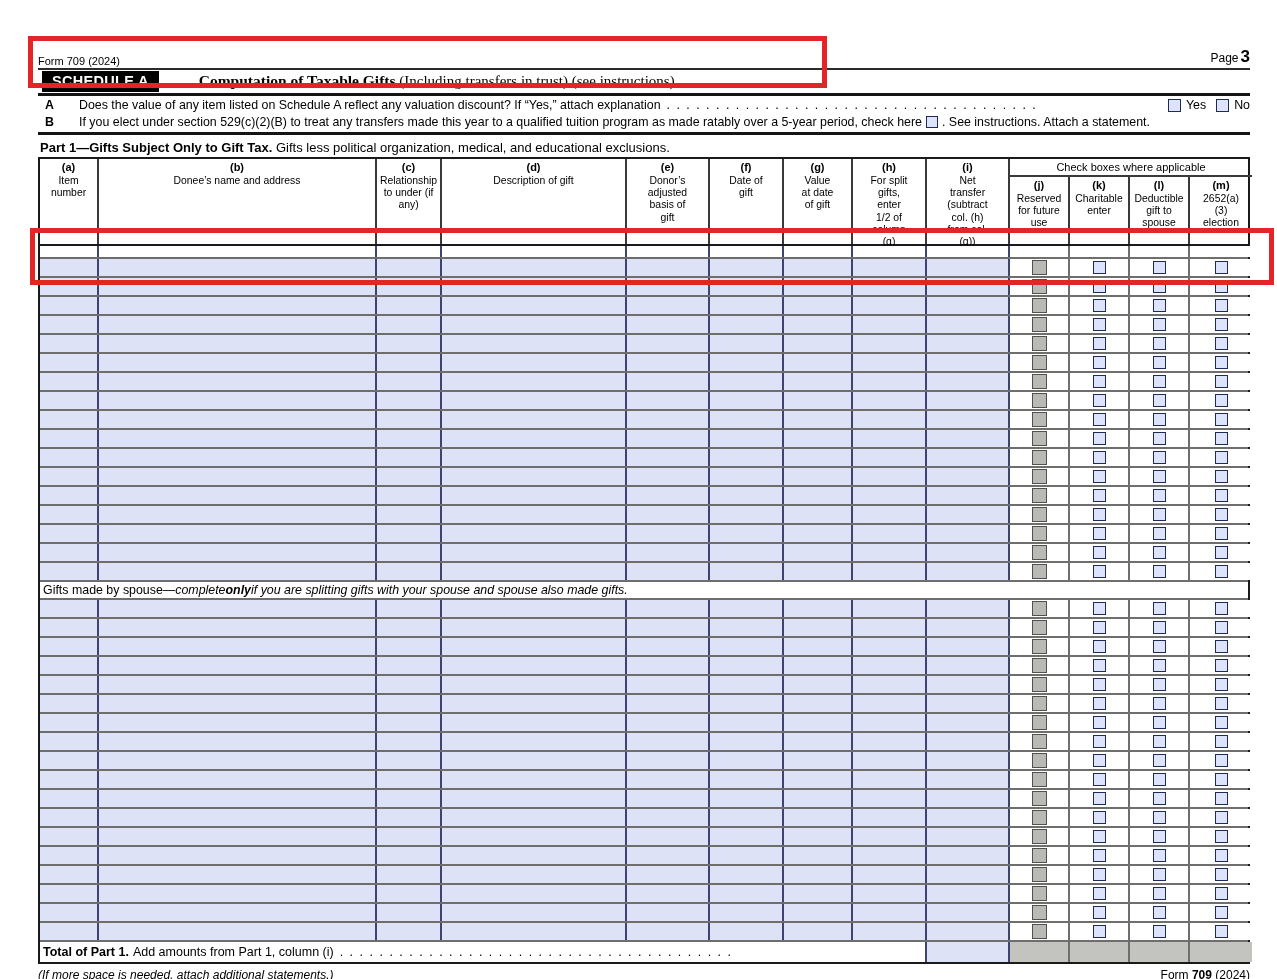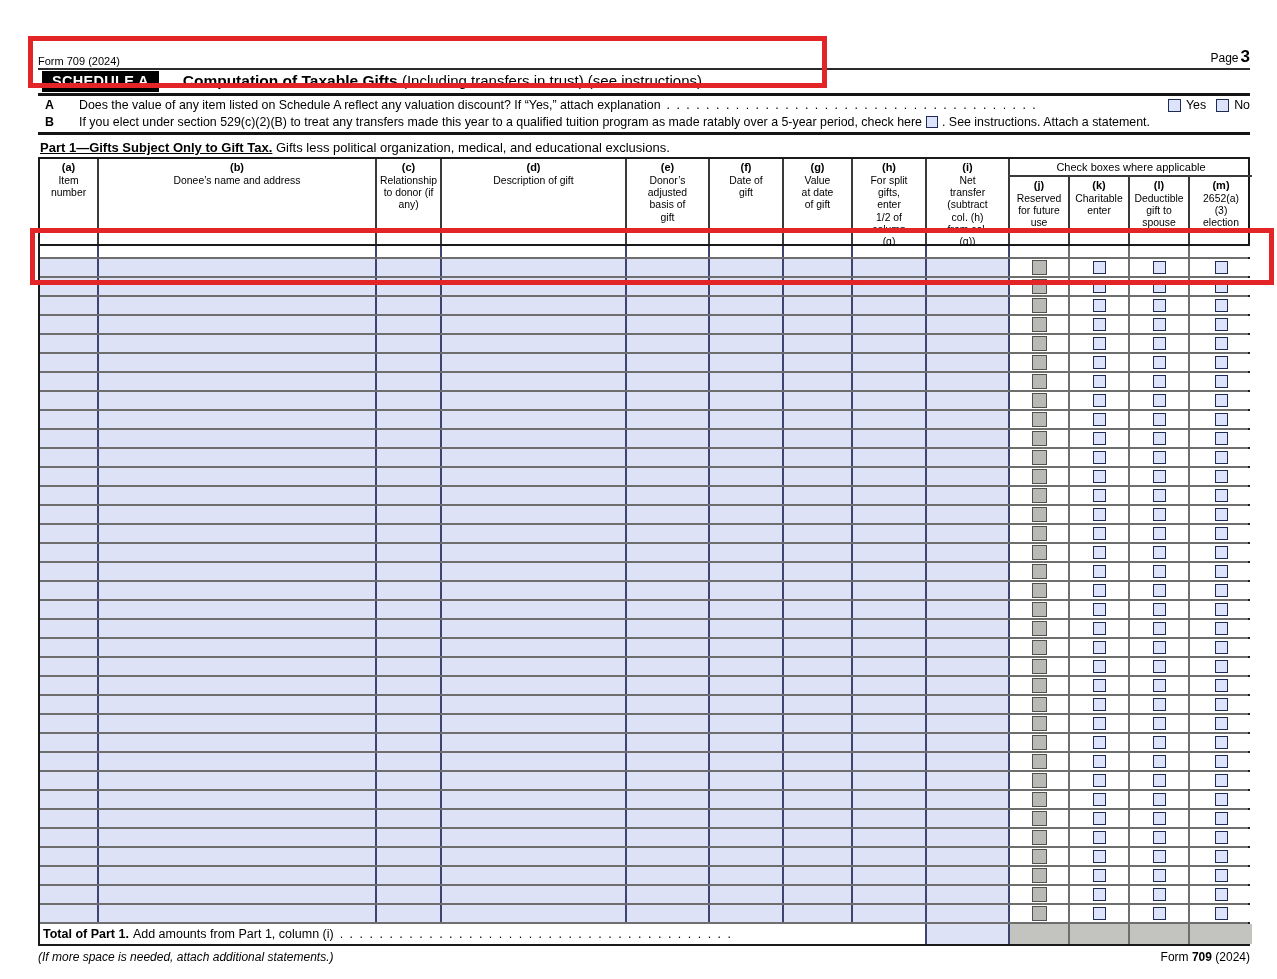--- a/index.html
+++ b/index.html
@@ -13,35 +13,35 @@
   
   .form-id-row { display:flex; justify-content:space-between; align-items:flex-end;
     height:18px; border-bottom:2px solid #2b2b2b; font-size:11px; padding-bottom:1px; }
   .page-label { font-size:12px; }
   .page-number { font-size:17px; font-weight:bold; margin-left:2px; }
 
   .schedule-row { height:26px; display:flex; align-items:center;
     border-bottom:3px solid #141414; padding:1px 0 2px 4px; }
   .badge { background:#000; color:#fff; font-weight:bold; font-size:14.5px;
     padding:2px 10px 3px; letter-spacing:.3px; }
-  .sched-title { margin-left:24px; font-size:15px; }
+  .sched-title { margin-left:40px; font-size:15px;font-family:Liberation Serif, serif; }
   .sched-title .tb { font-weight:bold; font-size:15.5px; }
 
   .qline { height:18px; display:flex; align-items:center; font-size:12.4px; white-space:nowrap; }
   .qletter { font-weight:bold; margin-left:7px; width:13px; flex:none; }
   .qtext { margin-left:21px; }
   .qline.b { border-bottom:3px solid #141414; height:21px; padding-bottom:2px; }
   .dots { flex:1 1 0; overflow:hidden; white-space:nowrap; padding:0 6px; letter-spacing:1.5px; }
   .cb { width:13px; height:13px; background:#dce3fa; border:1.5px solid #1d2b55;
     display:inline-block; flex:none; }
   .yn-box { margin:0 5px 0 10px; }
   .b-box { width:12px; height:12px; margin:0 4px; vertical-align:-2px; }
 
   .part1-heading { height:22px; font-size:13px; padding:5px 0 0 2px; white-space:nowrap; }
-  .part1-heading .ph-b { font-weight:bold;text-decoration:underline; }
+  .part1-heading .ph-b { font-weight:bold; }
 
   
   .gift-table { border:2px solid #1a1a1a; }
   .thead { display:grid; grid-template-columns:59px 278px 65px 185px 83px 74px 69px 74px 83px 60px 60px 60px 62px;
     grid-template-rows:18px 67px; border-bottom:2px solid #1a1a1a; background:#fff; }
   .th { border-right:2px solid #3a3a3a; display:flex; flex-direction:column;
     align-items:center; padding-top:2px; text-align:center; }
   .th:last-child { border-right:none; }
   .th .ck { font-weight:bold; font-size:11px; line-height:1.25; }
   .th .cl { font-size:10.4px; line-height:1.18; padding:0 16px; }
@@ -132,21 +132,21 @@
       <div class="th" style="grid-area: 1 / 1 / 3;">
             <div class="ck">(a)</div>
             <div class="cl">Item number</div>
           </div>
           <div class="th" style="grid-area: 1 / 2 / 3;">
             <div class="ck">(b)</div>
             <div class="cl">Donee’s name and address</div>
           </div>
           <div class="th" style="grid-area: 1 / 3 / 3;">
             <div class="ck">(c)</div>
-            <div class="cl">Relationship to donor (if any)</div>
+            <div class="cl">Relationship to under (if any)</div>
           </div>
           <div class="th" style="grid-area: 1 / 4 / 3;">
             <div class="ck">(d)</div>
             <div class="cl">Description of gift</div>
           </div>
           <div class="th" style="grid-area: 1 / 5 / 3;">
             <div class="ck">(e)</div>
             <div class="cl">Donor’s adjusted basis of gift</div>
           </div>
           <div class="th" style="grid-area: 1 / 6 / 3;">
@@ -582,20 +582,26 @@
             <div class="td cbcell">
               <span class="box blue"></span>
             </div>
             <div class="td cbcell">
               <span class="box blue"></span>
             </div>
             <div class="td cbcell">
               <span class="box blue"></span>
             </div>
           </div>
+          <div class="tr spouse">
+          <span>Gifts made by spouse—</span>
+            <span class="it">complete </span>
+            <span class="itb">only</span>
+            <span class="it"> if you are splitting gifts with your spouse and spouse also made gifts.</span>
+        </div>
         <div class="tr data">
             <div class="td lav"></div>
             <div class="td lav"></div>
             <div class="td lav"></div>
             <div class="td lav"></div>
             <div class="td lav"></div>
             <div class="td lav"></div>
             <div class="td lav"></div>
             <div class="td lav"></div>
             <div class="td lav"></div>

